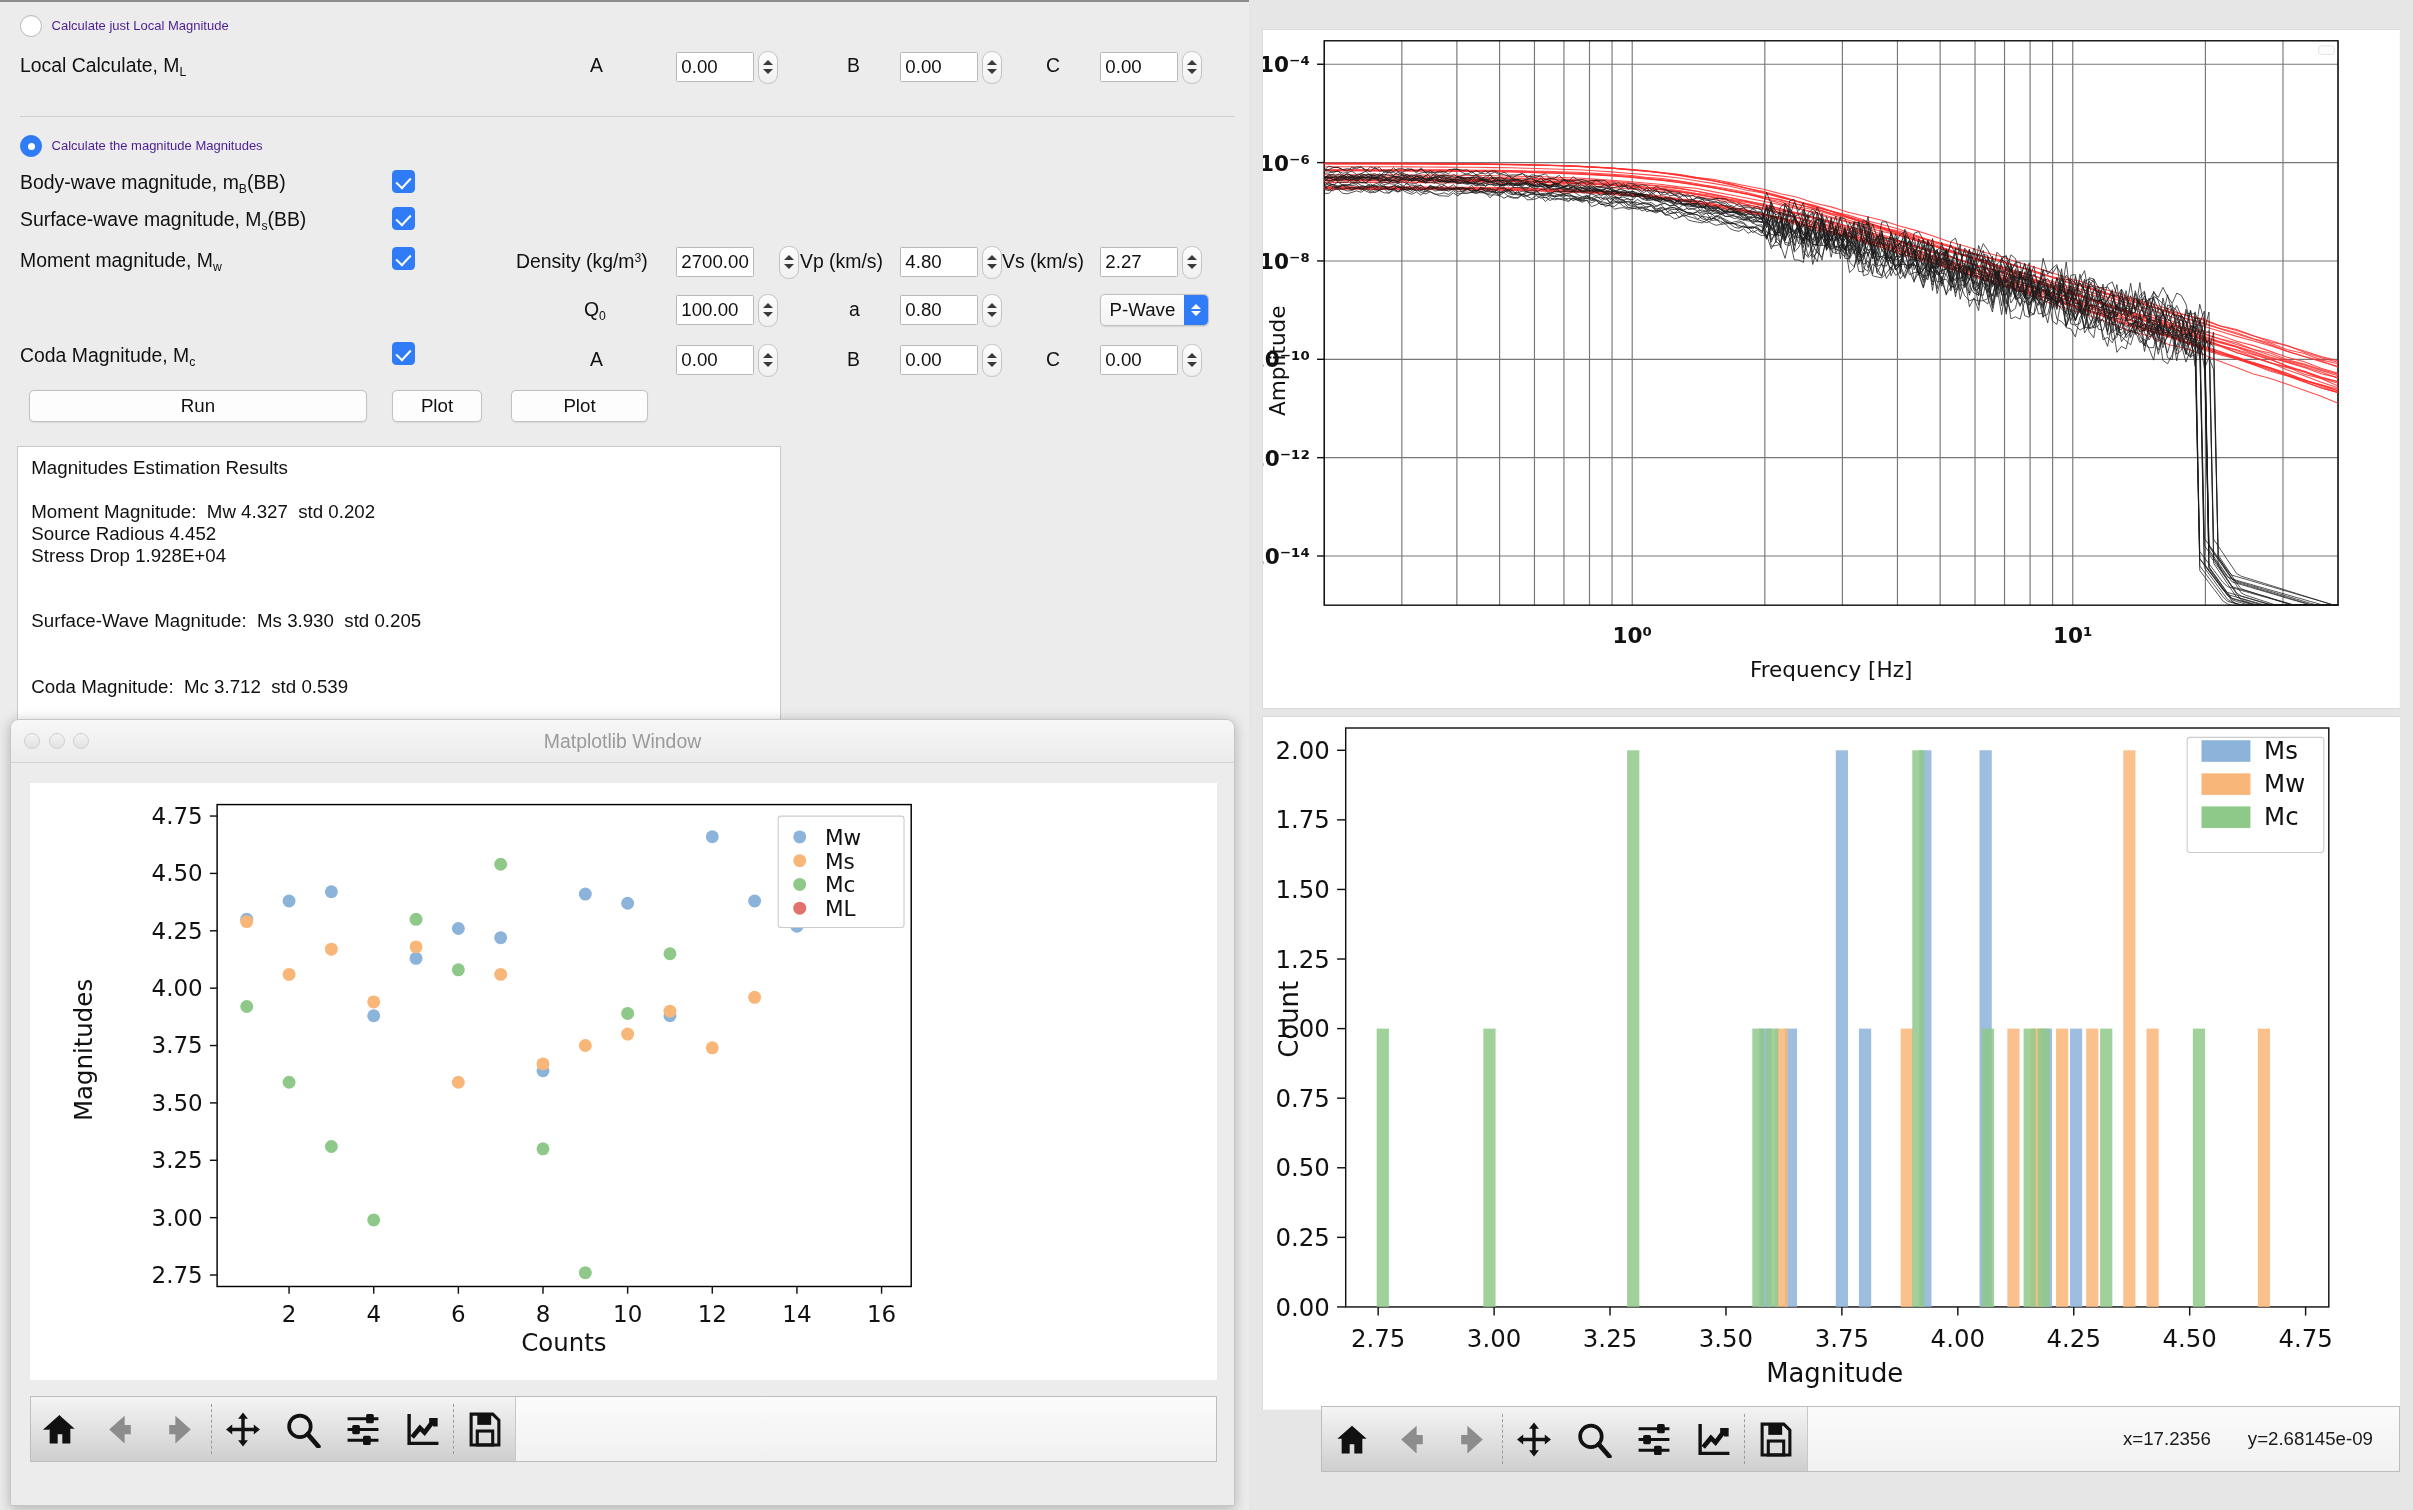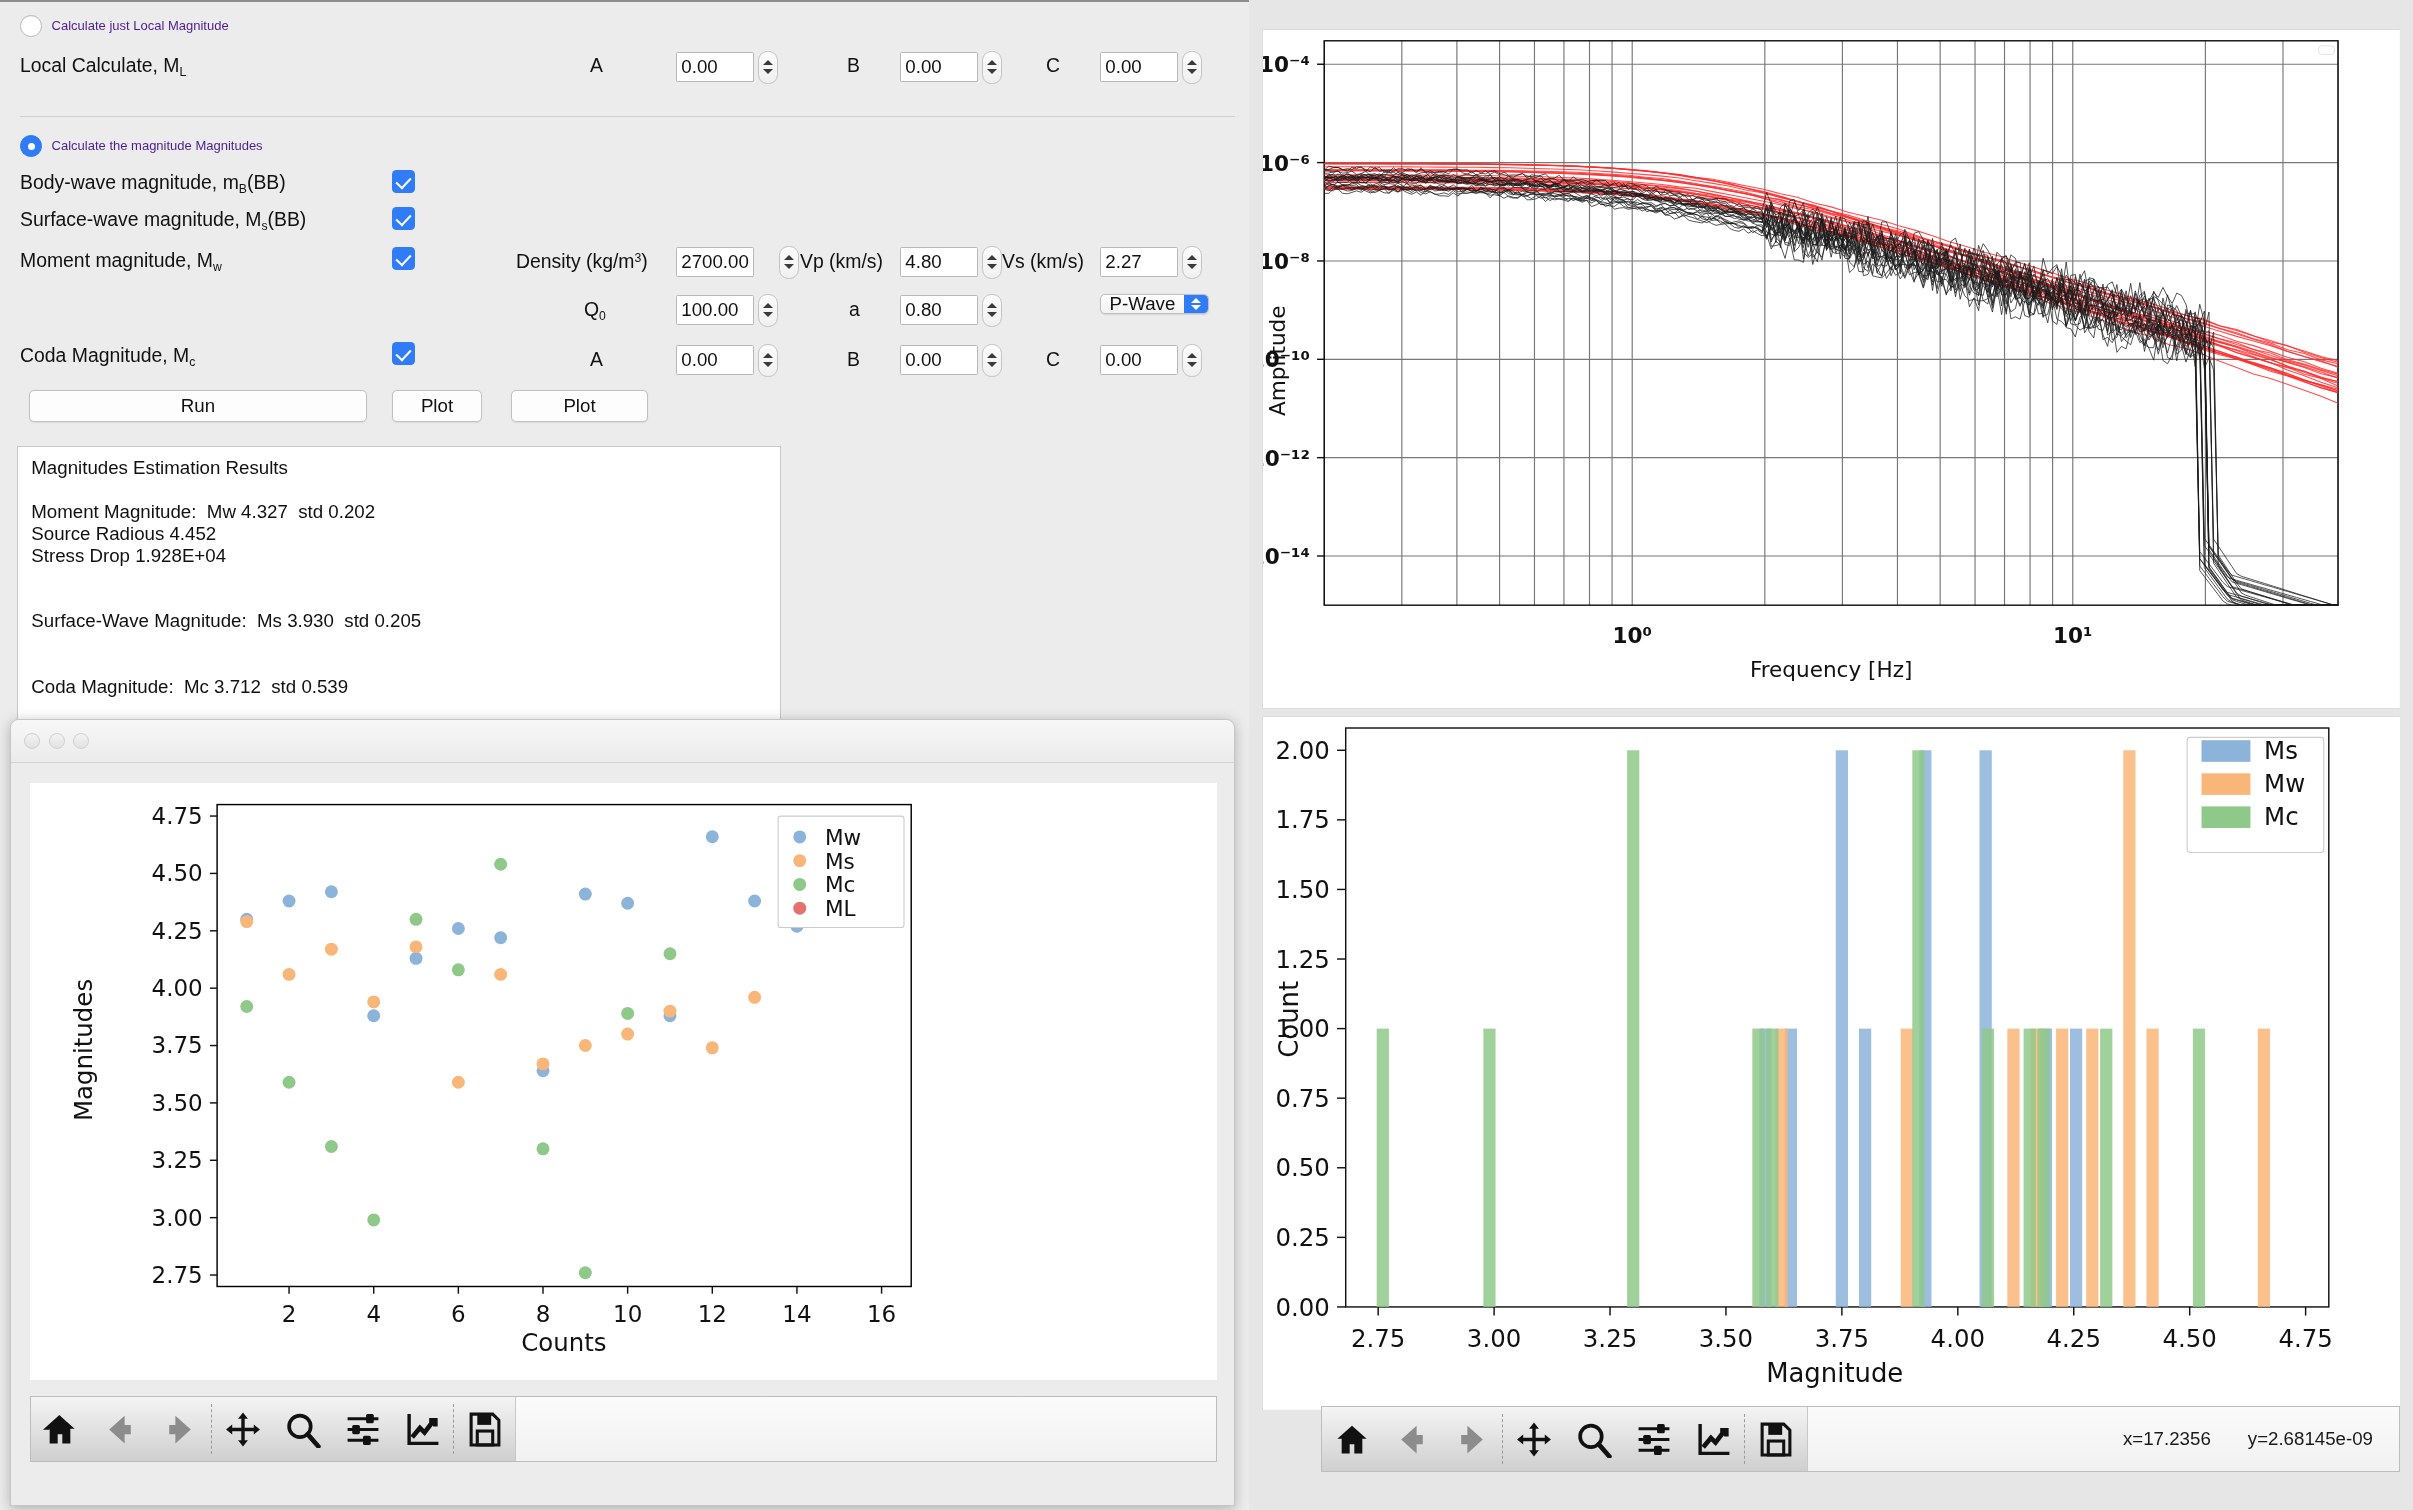--- a/index.html
+++ b/index.html
@@ -61,21 +61,21 @@
     display:flex;flex-direction:column;align-items:center;justify-content:center;
     box-sizing:border-box;
   }
   .arrows .a{
     width:0;height:0;border-left:5px solid transparent;border-right:5px solid transparent;
   }
   .arrows .up{border-bottom:5.8px solid #3a3a3a;margin-bottom:3.6px;}
   .arrows .dn{border-top:5.8px solid #3a3a3a;}
 
   .combo{
-    position:absolute;height:20px;width:109px;display:flex;align-items:center;
+    position:absolute;height:32px;width:109px;display:flex;align-items:center;
     background:linear-gradient(#fefefe,#f2f2f2);
     border:0.7px solid #c0c0c0;border-radius:5px;box-sizing:border-box;
     box-shadow:0 0.7px 1.4px rgba(0,0,0,.10);
   }
   .combo .ctext{flex:1;font-size:18.7px;color:#111;padding-left:8.6px;white-space:nowrap;}
   .combo .cbtn{
     width:24.5px;height:100%;background:#2f7cf6;border-radius:0 4.3px 4.3px 0;
     display:flex;flex-direction:column;align-items:center;justify-content:center;
   }
   .cbtn .a{width:0;height:0;border-left:5px solid transparent;border-right:5px solid transparent;}
@@ -316,20 +316,21 @@
 Coda Magnitude:  Mc 3.712  std 0.539</div>
   </div>
 
   <div id="mpl-window">
     <div id="mpl-titlebar">
       <div class="tb-dots">
         <span class="d"></span>
         <span class="d"></span>
         <span class="d"></span>
       </div>
+      <div id="mpl-title">Matplotlib Window</div>
     </div>
 
     <div id="mpl-canvas">
       <svg width="1187" height="597" viewBox="0 0 1650 830">
 
         <rect x="260" y="30" width="965" height="670" fill="#ffffff" stroke="#000" stroke-width="2"></rect>
         <g id="scatter-yticks">
             <line x1="250" y1="684.0476190476192" x2="260" y2="684.0476190476192" stroke="#111" stroke-width="2"></line>
             <text x="240" y="695.0476190476192" text-anchor="end" font-family="DejaVu Sans, sans-serif" font-size="32" fill="#111">2.75</text>
             <line x1="250" y1="604.2857142857143" x2="260" y2="604.2857142857143" stroke="#111" stroke-width="2"></line>

